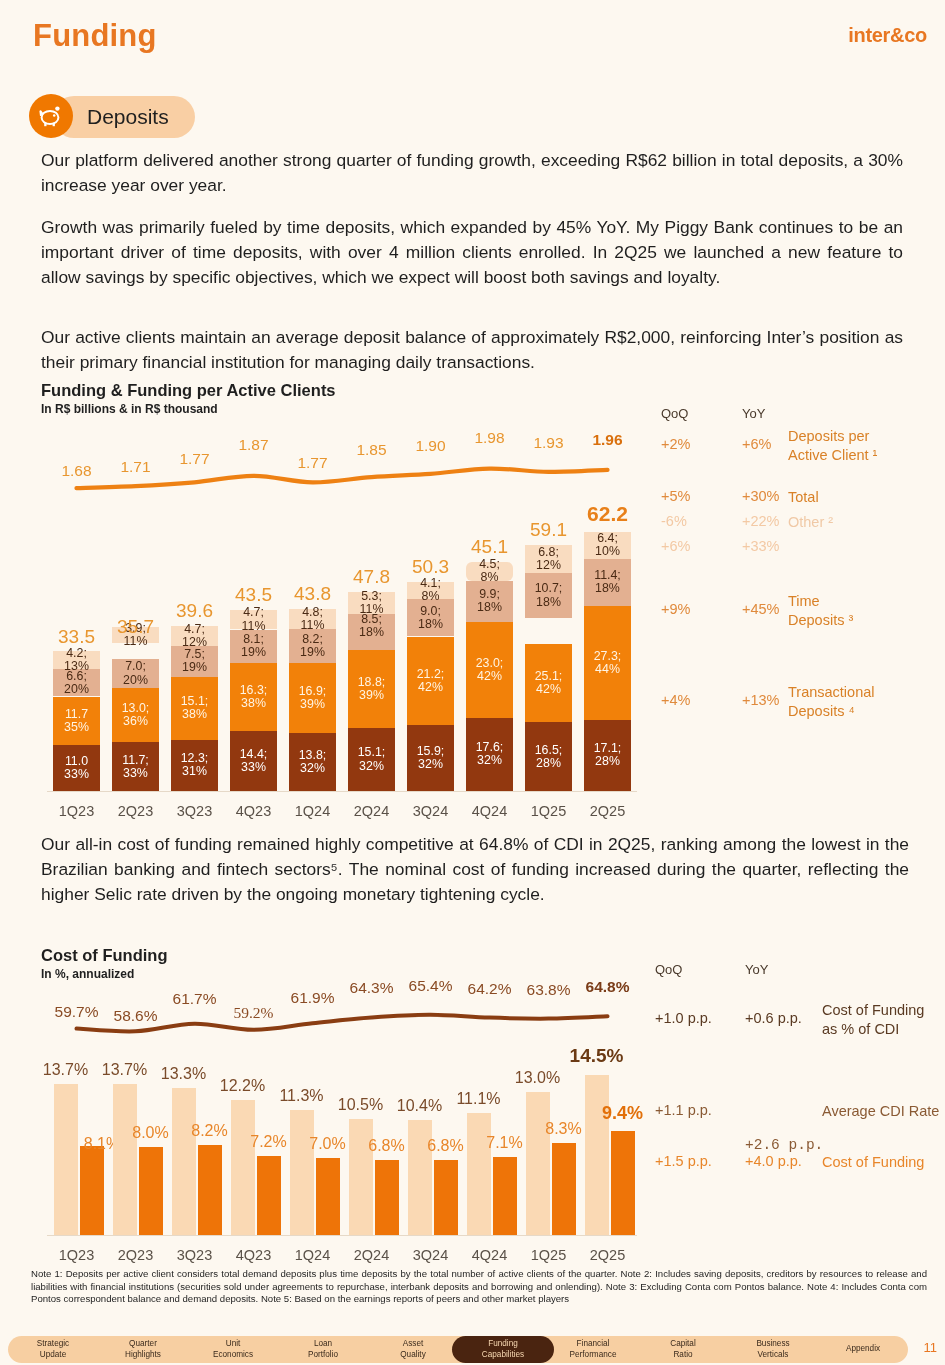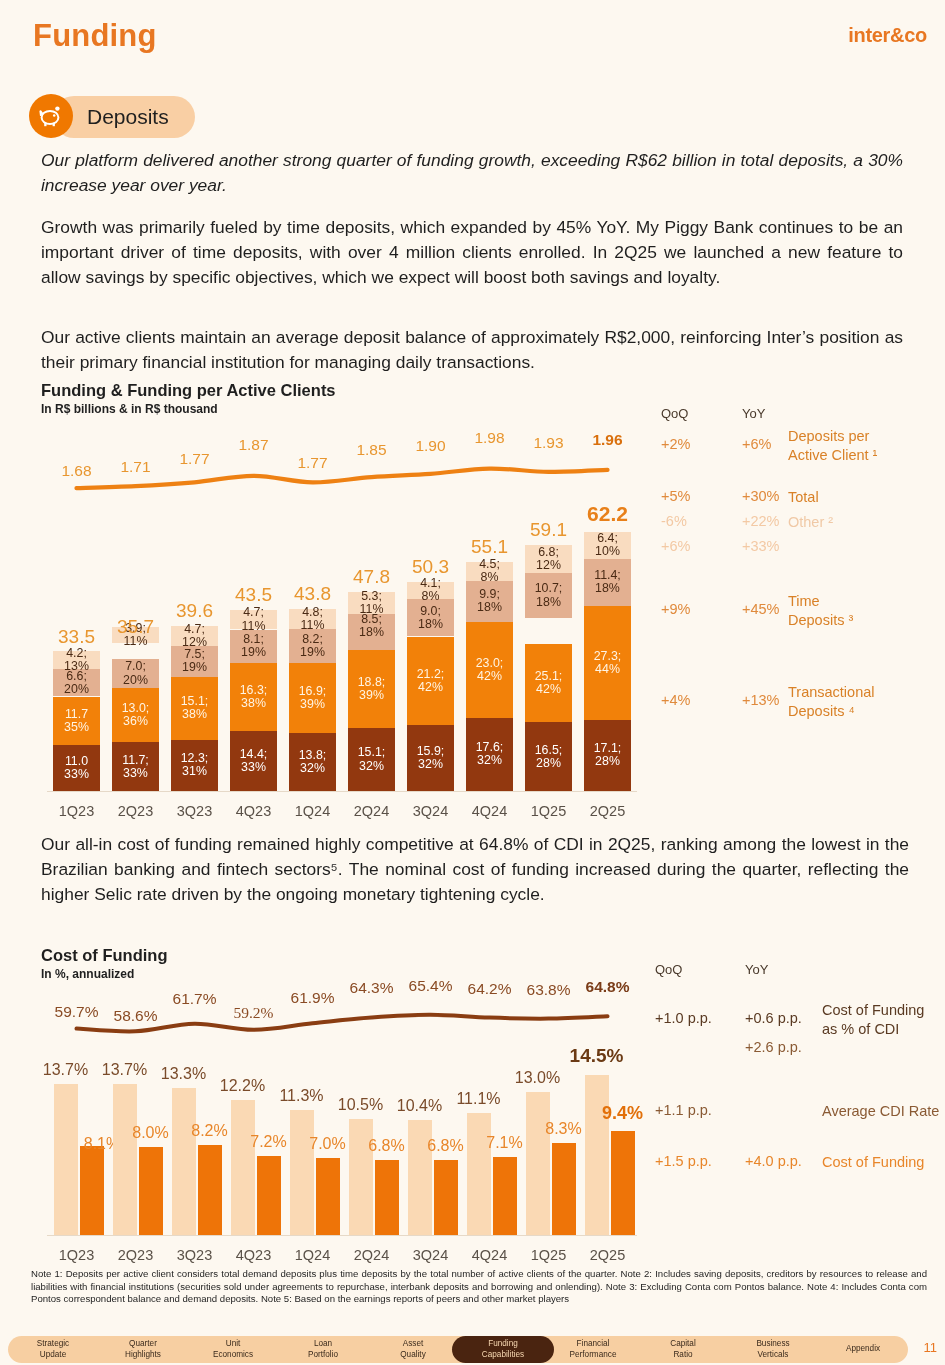--- a/index.html
+++ b/index.html
@@ -31,21 +31,21 @@
     height:42px;border-radius:21px;background:#F9CFA4;
     display:flex;align-items:center;padding:0 26px 0 34px;margin-left:-20px;
     font-size:21px;color:#1f1f1f;
   }
 
   
   .para{
     position:absolute;left:41px;width:862px;
     font-size:17.4px;line-height:25px;text-align:justify;color:#1f1f1f;
   }
-  .p1{top:148px;font-style:italic;}
+  .p1{top:148px;}
   .p2{top:215px;}
   .p3{top:325px;}
   .p4{top:832px;width:868px;}
 
   
   .chart-title{position:absolute;font-size:16.5px;font-weight:700;color:#1f1f1f;}
   .chart-sub{position:absolute;font-size:12px;font-weight:700;color:#1f1f1f;}
 
   .chart{position:absolute;}
 
@@ -193,23 +193,23 @@
         <div class="seg s-tx" style="height:66.2px;bottom:0.0px;">15.9;<br>32%</div>
         <div class="seg s-time" style="height:88.3px;bottom:66.2px;">21.2;<br>42%</div>
         <div class="seg s-sec" style="height:37.5px;bottom:154.5px;">9.0;<br>18%</div>
         <div class="seg s-oth" style="height:17.1px;bottom:192.0px;">4.1;<br>8%</div>
       </div>
       <div class="bar-total" style="left:393px;width:75px;top:555.5514469453376px;">50.3</div>
       <div class="bar-col" style="left:466px;width:47px;height:229.43569131832794px;top:561.5643086816721px;bottom:auto;">
         <div class="seg s-tx" style="height:73.3px;bottom:0.0px;">17.6;<br>32%</div>
         <div class="seg s-time" style="height:95.8px;bottom:73.3px;">23.0;<br>42%</div>
         <div class="seg s-sec" style="height:41.2px;bottom:169.1px;">9.9;<br>18%</div>
-        <div class="seg s-oth" style="height:18.7px;bottom:210.3px;">4.5;<br>8%</div>
-      </div>
-      <div class="bar-total" style="left:452px;width:75px;top:535.5643086816721px;">55.1</div>
+        <div class="seg s-oth" style="height:18.7px;bottom:210.3px;border-radius:6px;">4.5;<br>8%</div>
+      </div>
+      <div class="bar-total" style="left:452px;width:75px;top:535.5643086816721px;">45.1</div>
       <div class="bar-col" style="left:525px;width:47px;height:246.09163987138263px;top:544.9083601286173px;bottom:auto;">
         <div class="seg s-tx" style="height:68.7px;bottom:0.0px;">16.5;<br>28%</div>
         <div class="seg s-time" style="height:78px;bottom:68.7px;">25.1;<br>42%</div>
         <div class="seg s-sec" style="height:44.6px;bottom:173.2px;">10.7;<br>18%</div>
         <div class="seg s-oth" style="height:28.3px;bottom:217.8px;">6.8;<br>12%</div>
       </div>
       <div class="bar-total" style="left:511px;width:75px;top:518.9083601286173px;">59.1</div>
       <div class="bar-col" style="left:584px;width:47px;height:259px;top:532px;bottom:auto;">
         <div class="seg s-tx" style="height:71.2px;bottom:0.0px;">17.1;<br>28%</div>
         <div class="seg s-time" style="height:113.7px;bottom:71.2px;">27.3;<br>44%</div>
@@ -327,21 +327,21 @@
       <div class="cdi-lab" style="left:396.5px;width:68px;top:976.7px;">65.4%</div>
       <div class="cdi-lab" style="left:455.5px;width:68px;top:979.6px;">64.2%</div>
       <div class="cdi-lab" style="left:514.5px;width:68px;top:980.6px;">63.8%</div>
       <div class="cdi-lab bold" style="left:573.5px;width:68px;top:978.2px;">64.8%</div>
       <div class="leg-head" style="left:655px;top:962px;">QoQ</div>
       <div class="leg-head" style="left:745px;top:962px;">YoY</div>
       <div class="leg-qoq" style="left:655px;top:1010px;color:#5a3a22;">+1.0 p.p.</div>
       <div class="leg-yoy" style="left:745px;top:1010px;color:#5a3a22;">+0.6 p.p.</div>
       <div class="leg-name" style="left:822px;top:1001px;width:120px;color:#5a3a22;">Cost of Funding<br>as % of CDI</div>
       <div class="leg-qoq" style="left:655px;top:1102px;color:#8A5A34;">+1.1 p.p.</div>
-      <div class="leg-yoy" style="left:745px;top:1039px;color:#8A5A34;">+2.6 p.p.</div>
+      <div class="leg-yoy" style="left:745px;top:1137px;color:#8A5A34;font-family:Liberation Mono, monospace;">+2.6 p.p.</div>
       <div class="leg-name" style="left:822px;top:1102px;width:120px;color:#8A5A34;">Average CDI Rate</div>
       <div class="leg-qoq" style="left:655px;top:1153px;color:#E8862A;">+1.5 p.p.</div>
       <div class="leg-yoy" style="left:745px;top:1153px;color:#E8862A;">+4.0 p.p.</div>
       <div class="leg-name" style="left:822px;top:1153px;width:120px;color:#E8862A;">Cost of Funding</div>
     </div>
 
   <div class="notes">Note 1: Deposits per active client considers total demand deposits plus time deposits by the total number of active clients of the quarter. Note 2: Includes saving deposits, creditors by resources to release and liabilities with financial institutions (securities sold under agreements to repurchase, interbank deposits and borrowing and onlending). Note 3: Excluding Conta com Pontos balance. Note 4: Includes Conta com Pontos correspondent balance and demand deposits. Note 5: Based on the earnings reports of peers and other market players</div>
 
   <div class="navbar" id="navbar">
       <div class="nav-active-bg" style="left:444px;width:102px;"></div>

